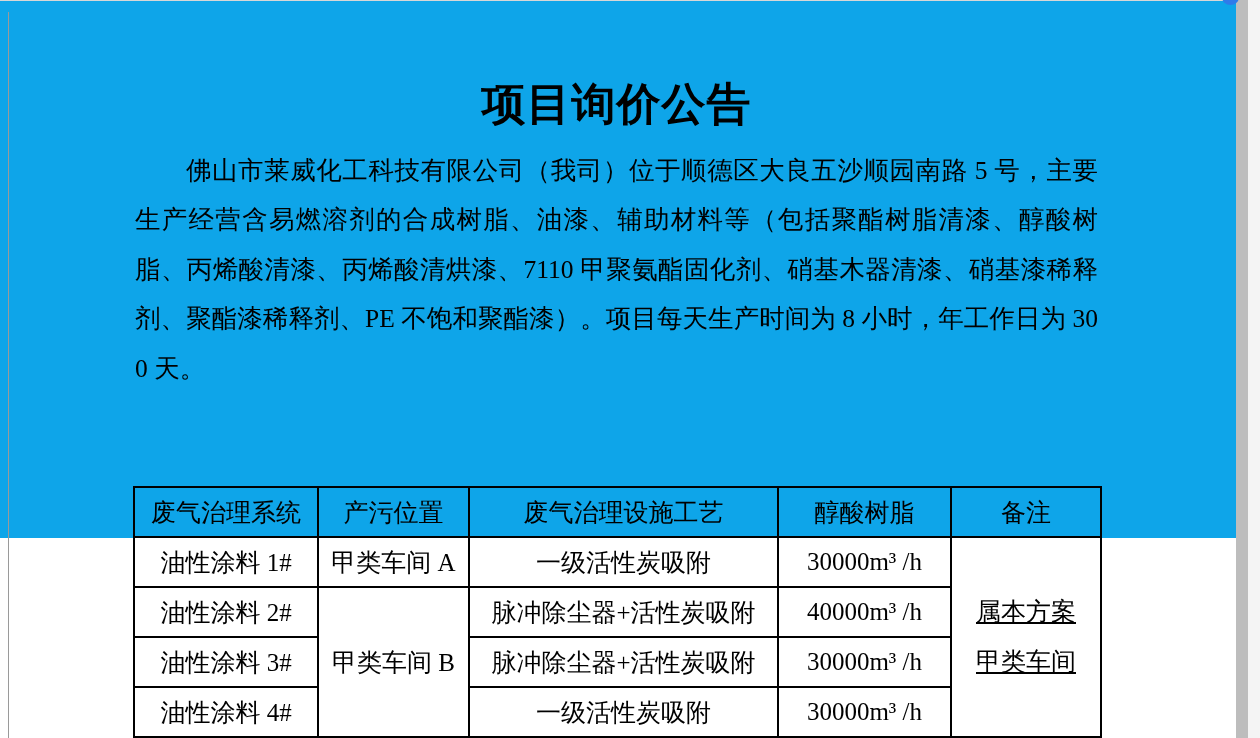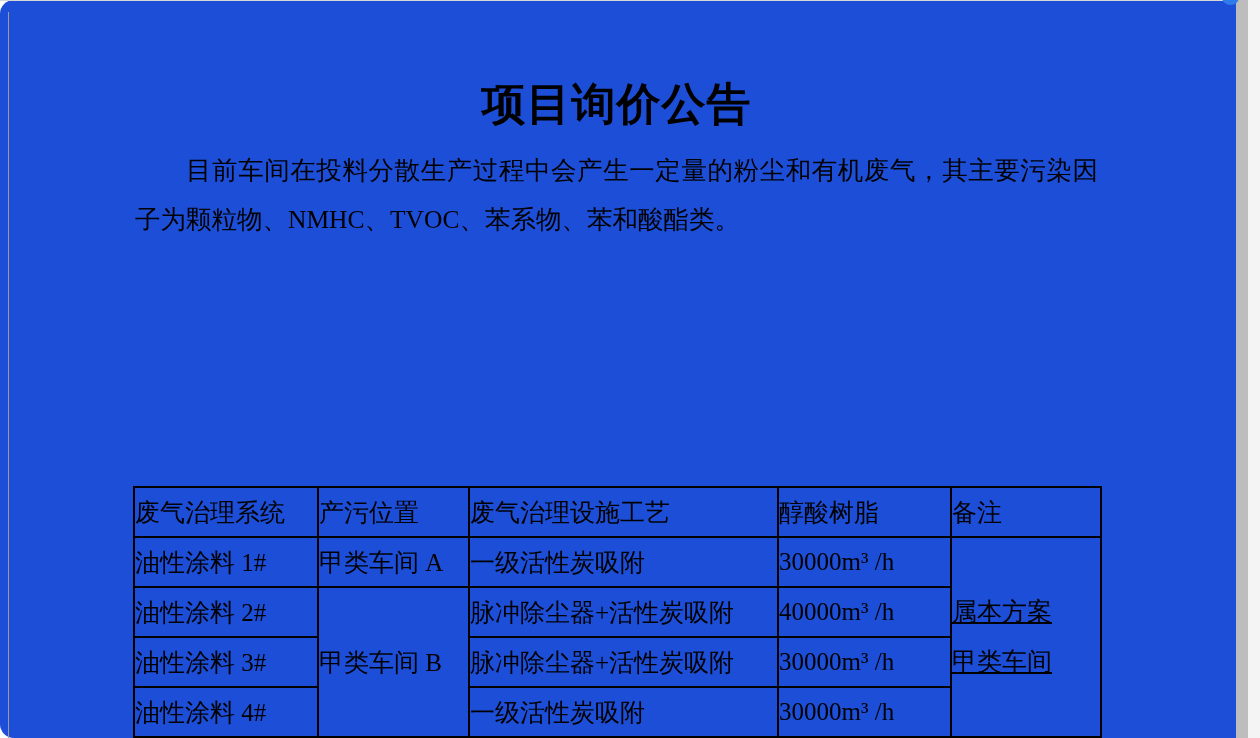--- a/index.html
+++ b/index.html
@@ -5,21 +5,21 @@
   html, body {
     margin: 0;
     padding: 0;
     width: 1260px;
     height: 738px;
     background: #ffffff;
     overflow: hidden;
     font-family: "Liberation Serif", "DejaVu Serif", serif;
     color: #000;
   }
-  .viewport { position: relative; width: 1260px; height: 738px; background:#1d4ed8;border-radius:14px; }
+  .viewport { position: relative; width: 1260px; height: 538px; background:#0ea5e9; }
 
   
   .top-line   { position:absolute; top:0; left:0; width:1260px; height:1px; background:#d7d7d7; }
   .left-edge  { position:absolute; top:12px; left:8px; width:1px; height:726px; background:#9a9a9a; }
   .scroll-band{ position:absolute; top:0; left:1236px; width:12px; height:738px; background:#bdbdbd; }
   .scroll-track{ position:absolute; top:0; left:1248px; width:12px; height:738px; background:#f4f4f4; }
   .blue-dot   { position:absolute; top:-11px; left:1222px; width:17px; height:16px;
                 border-radius:50%; }
 
   
@@ -48,21 +48,21 @@
     left: 133px;
     top: 486px;
     border-collapse: collapse;
     table-layout: fixed;
     width: 967px;
   }
   table.facilities th, table.facilities td {
     border: 2px solid #000;
     font-weight: 400;
     font-size: 25px;
-    text-align: left;
+    text-align: center;
     vertical-align: middle;
     padding: 0;
     overflow: hidden;
   }
   table.facilities tr { height: 50px; }
   .remark-line { line-height: 50px; text-decoration: underline; }
 </style>
 </head>
 <body>
 
@@ -71,21 +71,21 @@
   <div class="top-line"></div>
   <div class="left-edge"></div>
   <div class="scroll-band"></div>
   <div class="scroll-track"></div>
   <div class="blue-dot" style="background:#2F7BEA;"></div>
 
   <div class="content">
     <h1 class="doc-title">项目询价公告</h1>
 
     <div class="body-text">
-      <p>目前车间在投料分散生产过程中会产生一定量的粉尘和有机废气，其主要污染因子为颗粒物、NMHC、TVOC、苯系物、苯和酸酯类。</p>
+      <p>佛山市莱威化工科技有限公司（我司）位于顺德区大良五沙顺园南路 5 号，主要生产经营含易燃溶剂的合成树脂、油漆、辅助材料等（包括聚酯树脂清漆、醇酸树脂、丙烯酸清漆、丙烯酸清烘漆、7110 甲聚氨酯固化剂、硝基木器清漆、硝基漆稀释剂、聚酯漆稀释剂、PE 不饱和聚酯漆）。项目每天生产时间为 8 小时，年工作日为 300 天。</p>
     </div>
   </div>
 
   <table class="facilities">
     <colgroup>
       <col style="width:184px">
       <col style="width:151px">
       <col style="width:309px">
       <col style="width:173px">
       <col style="width:150px">

